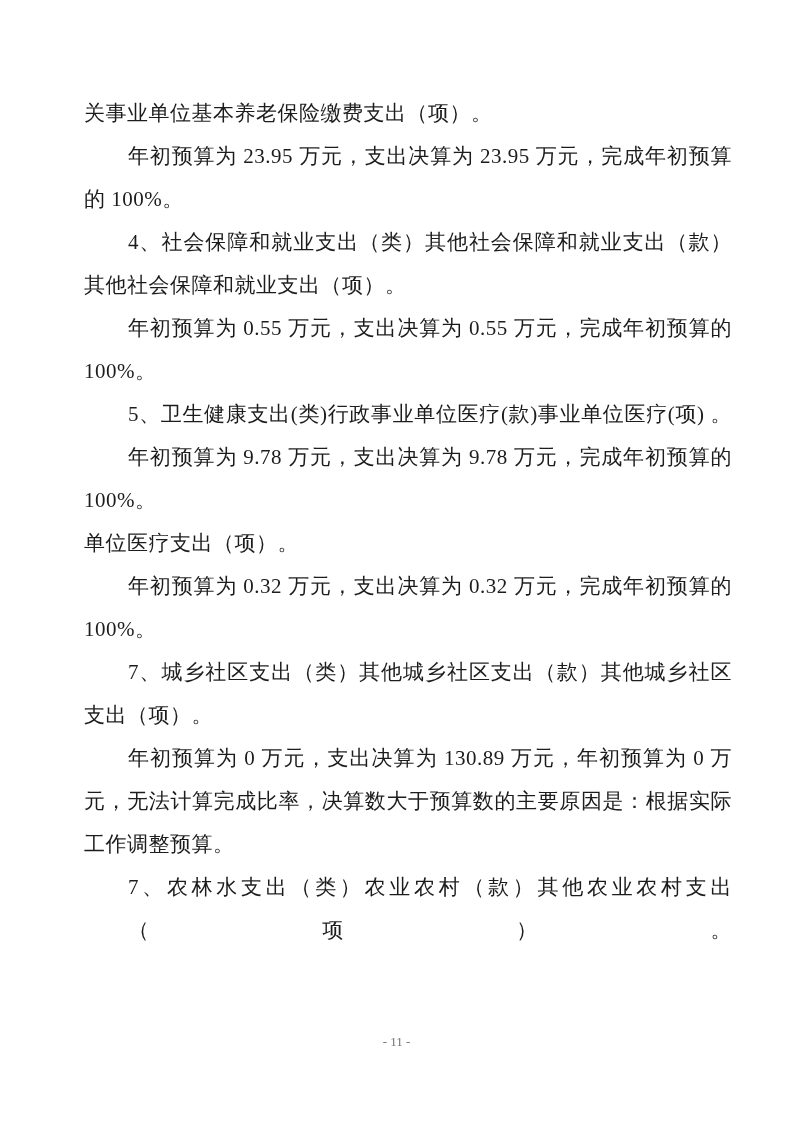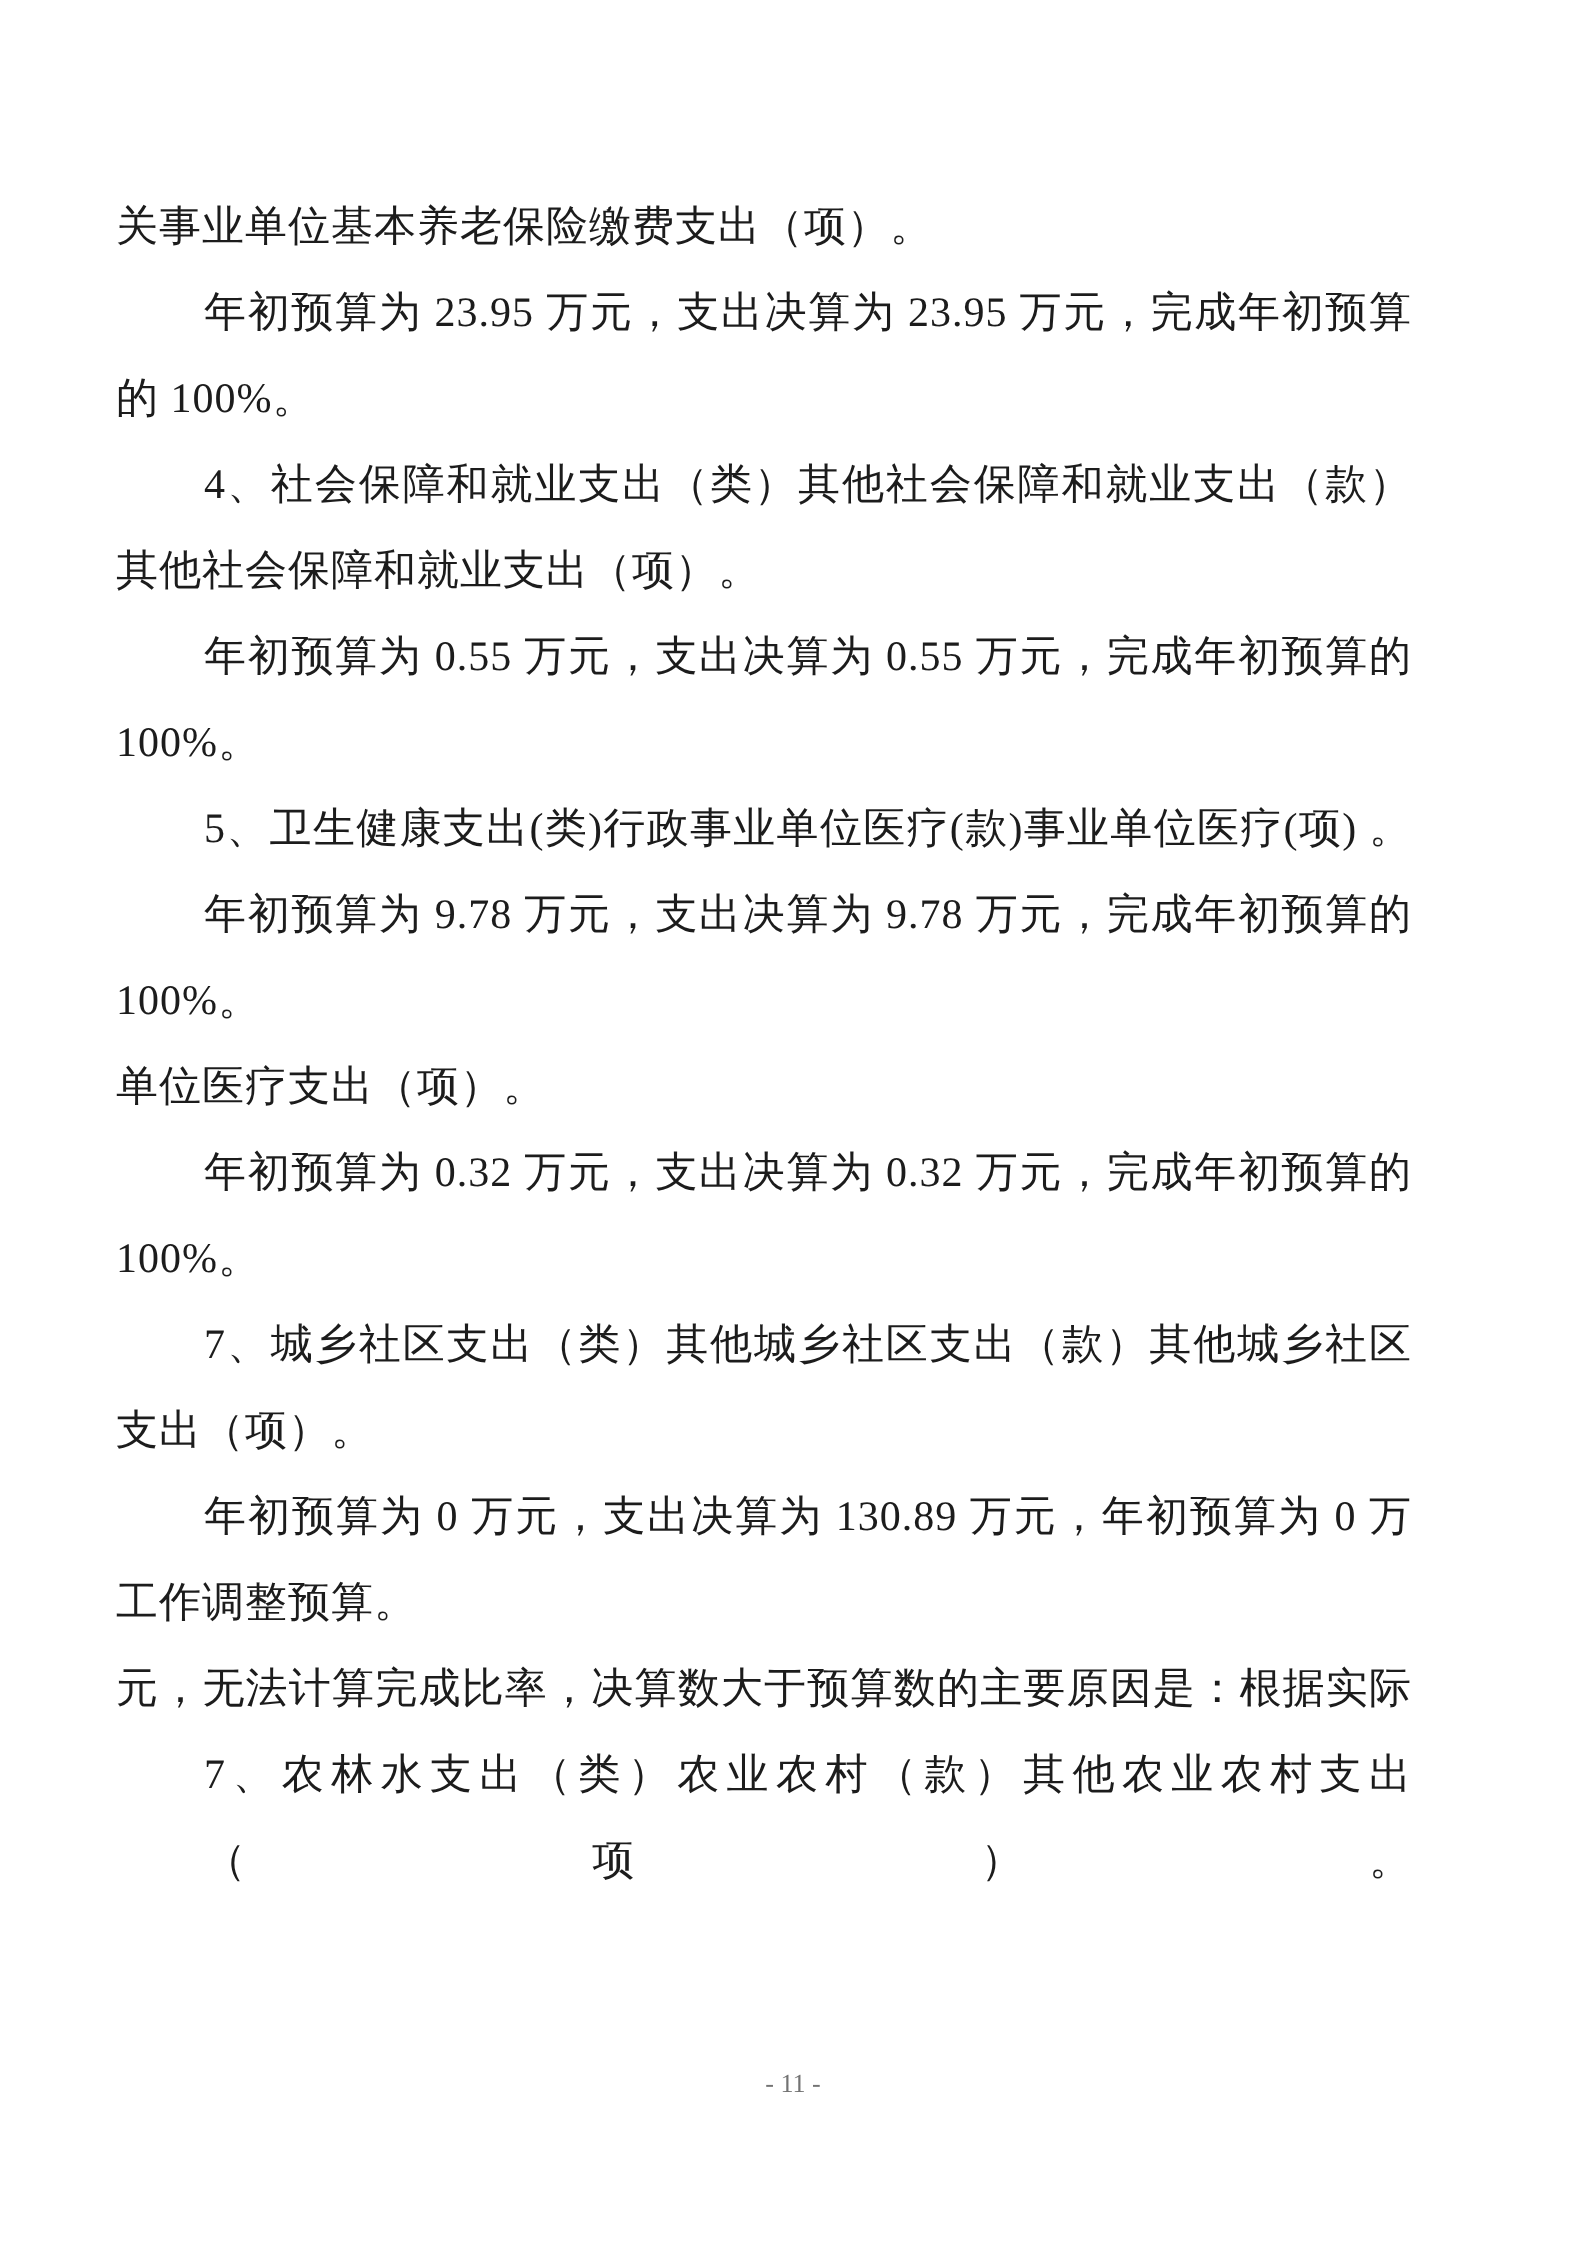--- a/index.html
+++ b/index.html
@@ -12,21 +12,21 @@
     width: 793px;
     height: 1122px;
     margin: 0 auto;
     background: #ffffff;
     overflow: hidden;
     font-family: "Liberation Serif", "DejaVu Serif", serif;
     color: #1c1c1c;
   }
   .content {
     position: absolute;
-    left: 58px;
+    left: 84px;
     top: 92px;
     width: 648px;
   }
   .line {
     font-size: 21px;
     line-height: 43px;
     height: 43px;
     white-space: nowrap;
     letter-spacing: 0.5px;
     text-align: left;
@@ -65,18 +65,18 @@
     <div class="line">100%。</div>
     <div class="line indent full">5、卫生健康支出(类)行政事业单位医疗(款)事业单位医疗(项) 。</div>
     <div class="line indent full">年初预算为 9.78 万元，支出决算为 9.78 万元，完成年初预算的</div>
     <div class="line">100%。</div>
     <div class="line">单位医疗支出（项）。</div>
     <div class="line indent full">年初预算为 0.32 万元，支出决算为 0.32 万元，完成年初预算的</div>
     <div class="line">100%。</div>
     <div class="line indent full">7、城乡社区支出（类）其他城乡社区支出（款）其他城乡社区</div>
     <div class="line">支出（项）。</div>
     <div class="line indent full">年初预算为 0 万元，支出决算为 130.89 万元，年初预算为 0 万</div>
+    <div class="line full">元，无法计算完成比率，决算数大于预算数的主要原因是：根据实际</div>
     <div class="line">工作调整预算。</div>
-    <div class="line full">元，无法计算完成比率，决算数大于预算数的主要原因是：根据实际</div>
     <div class="line indent full">7、农林水支出（类）农业农村（款）其他农业农村支出（项）。</div>
   </div>
   <div class="footer">- 11 -</div>
 </div>
 
 </body></html>

